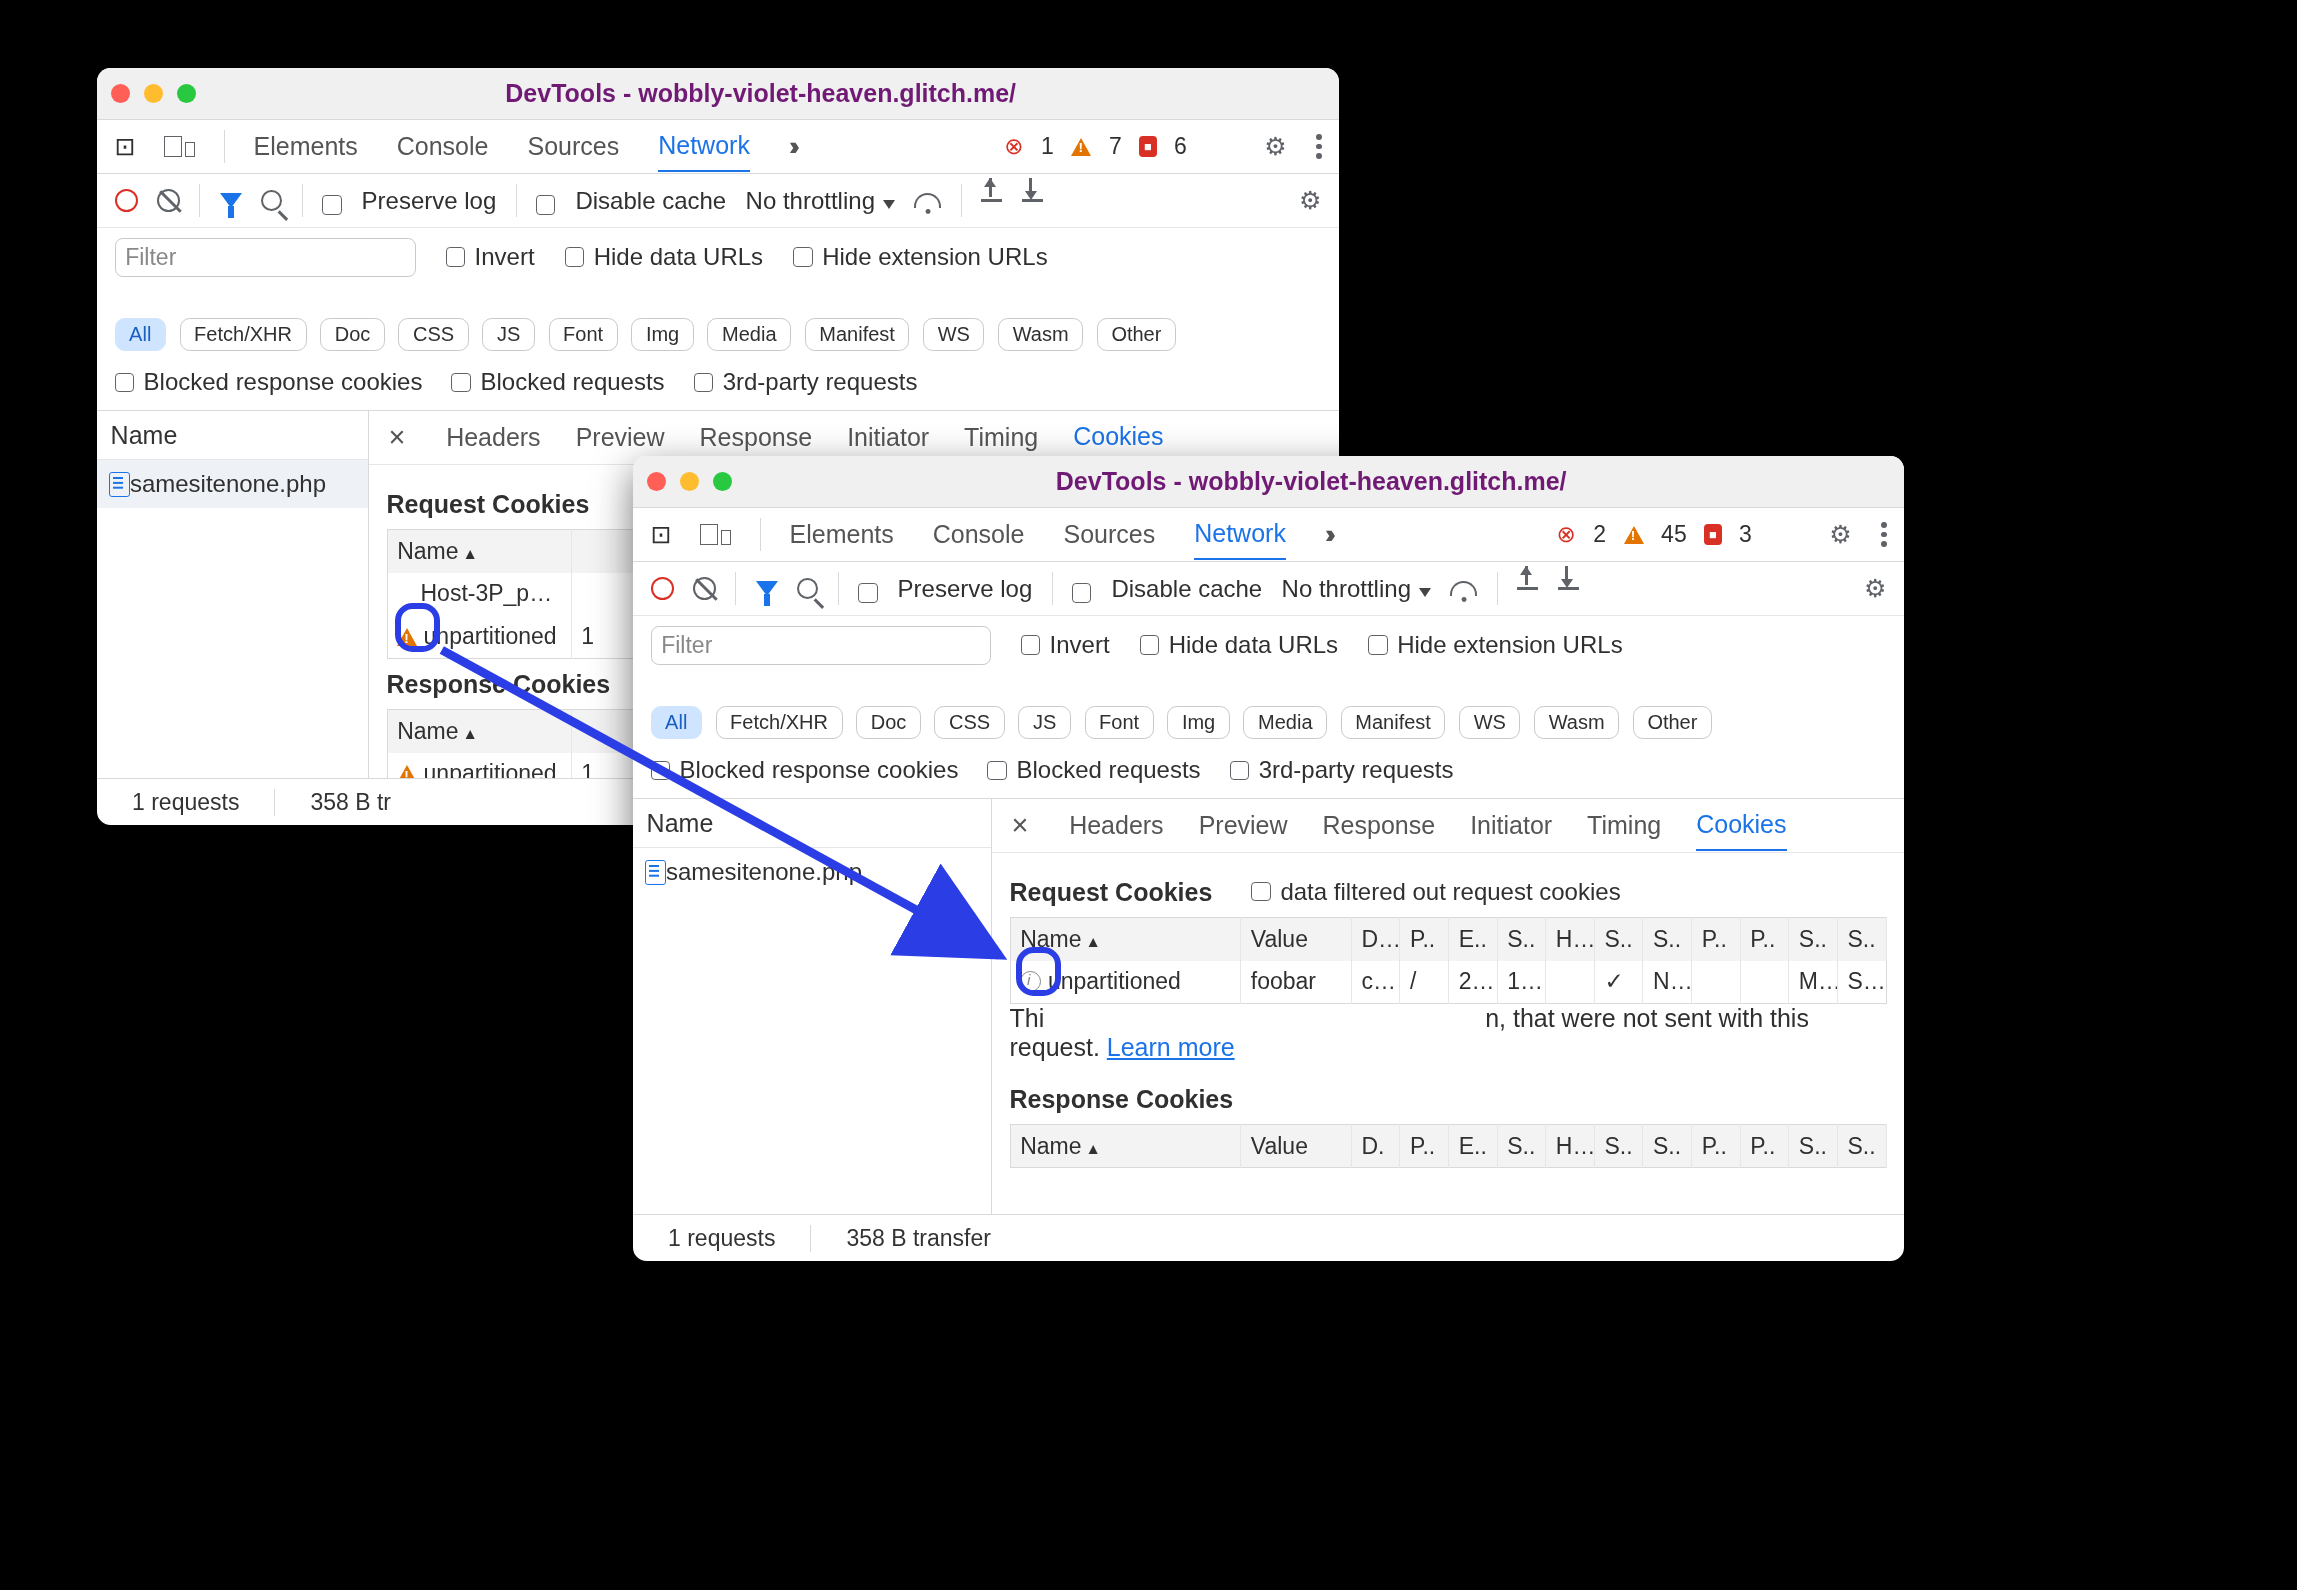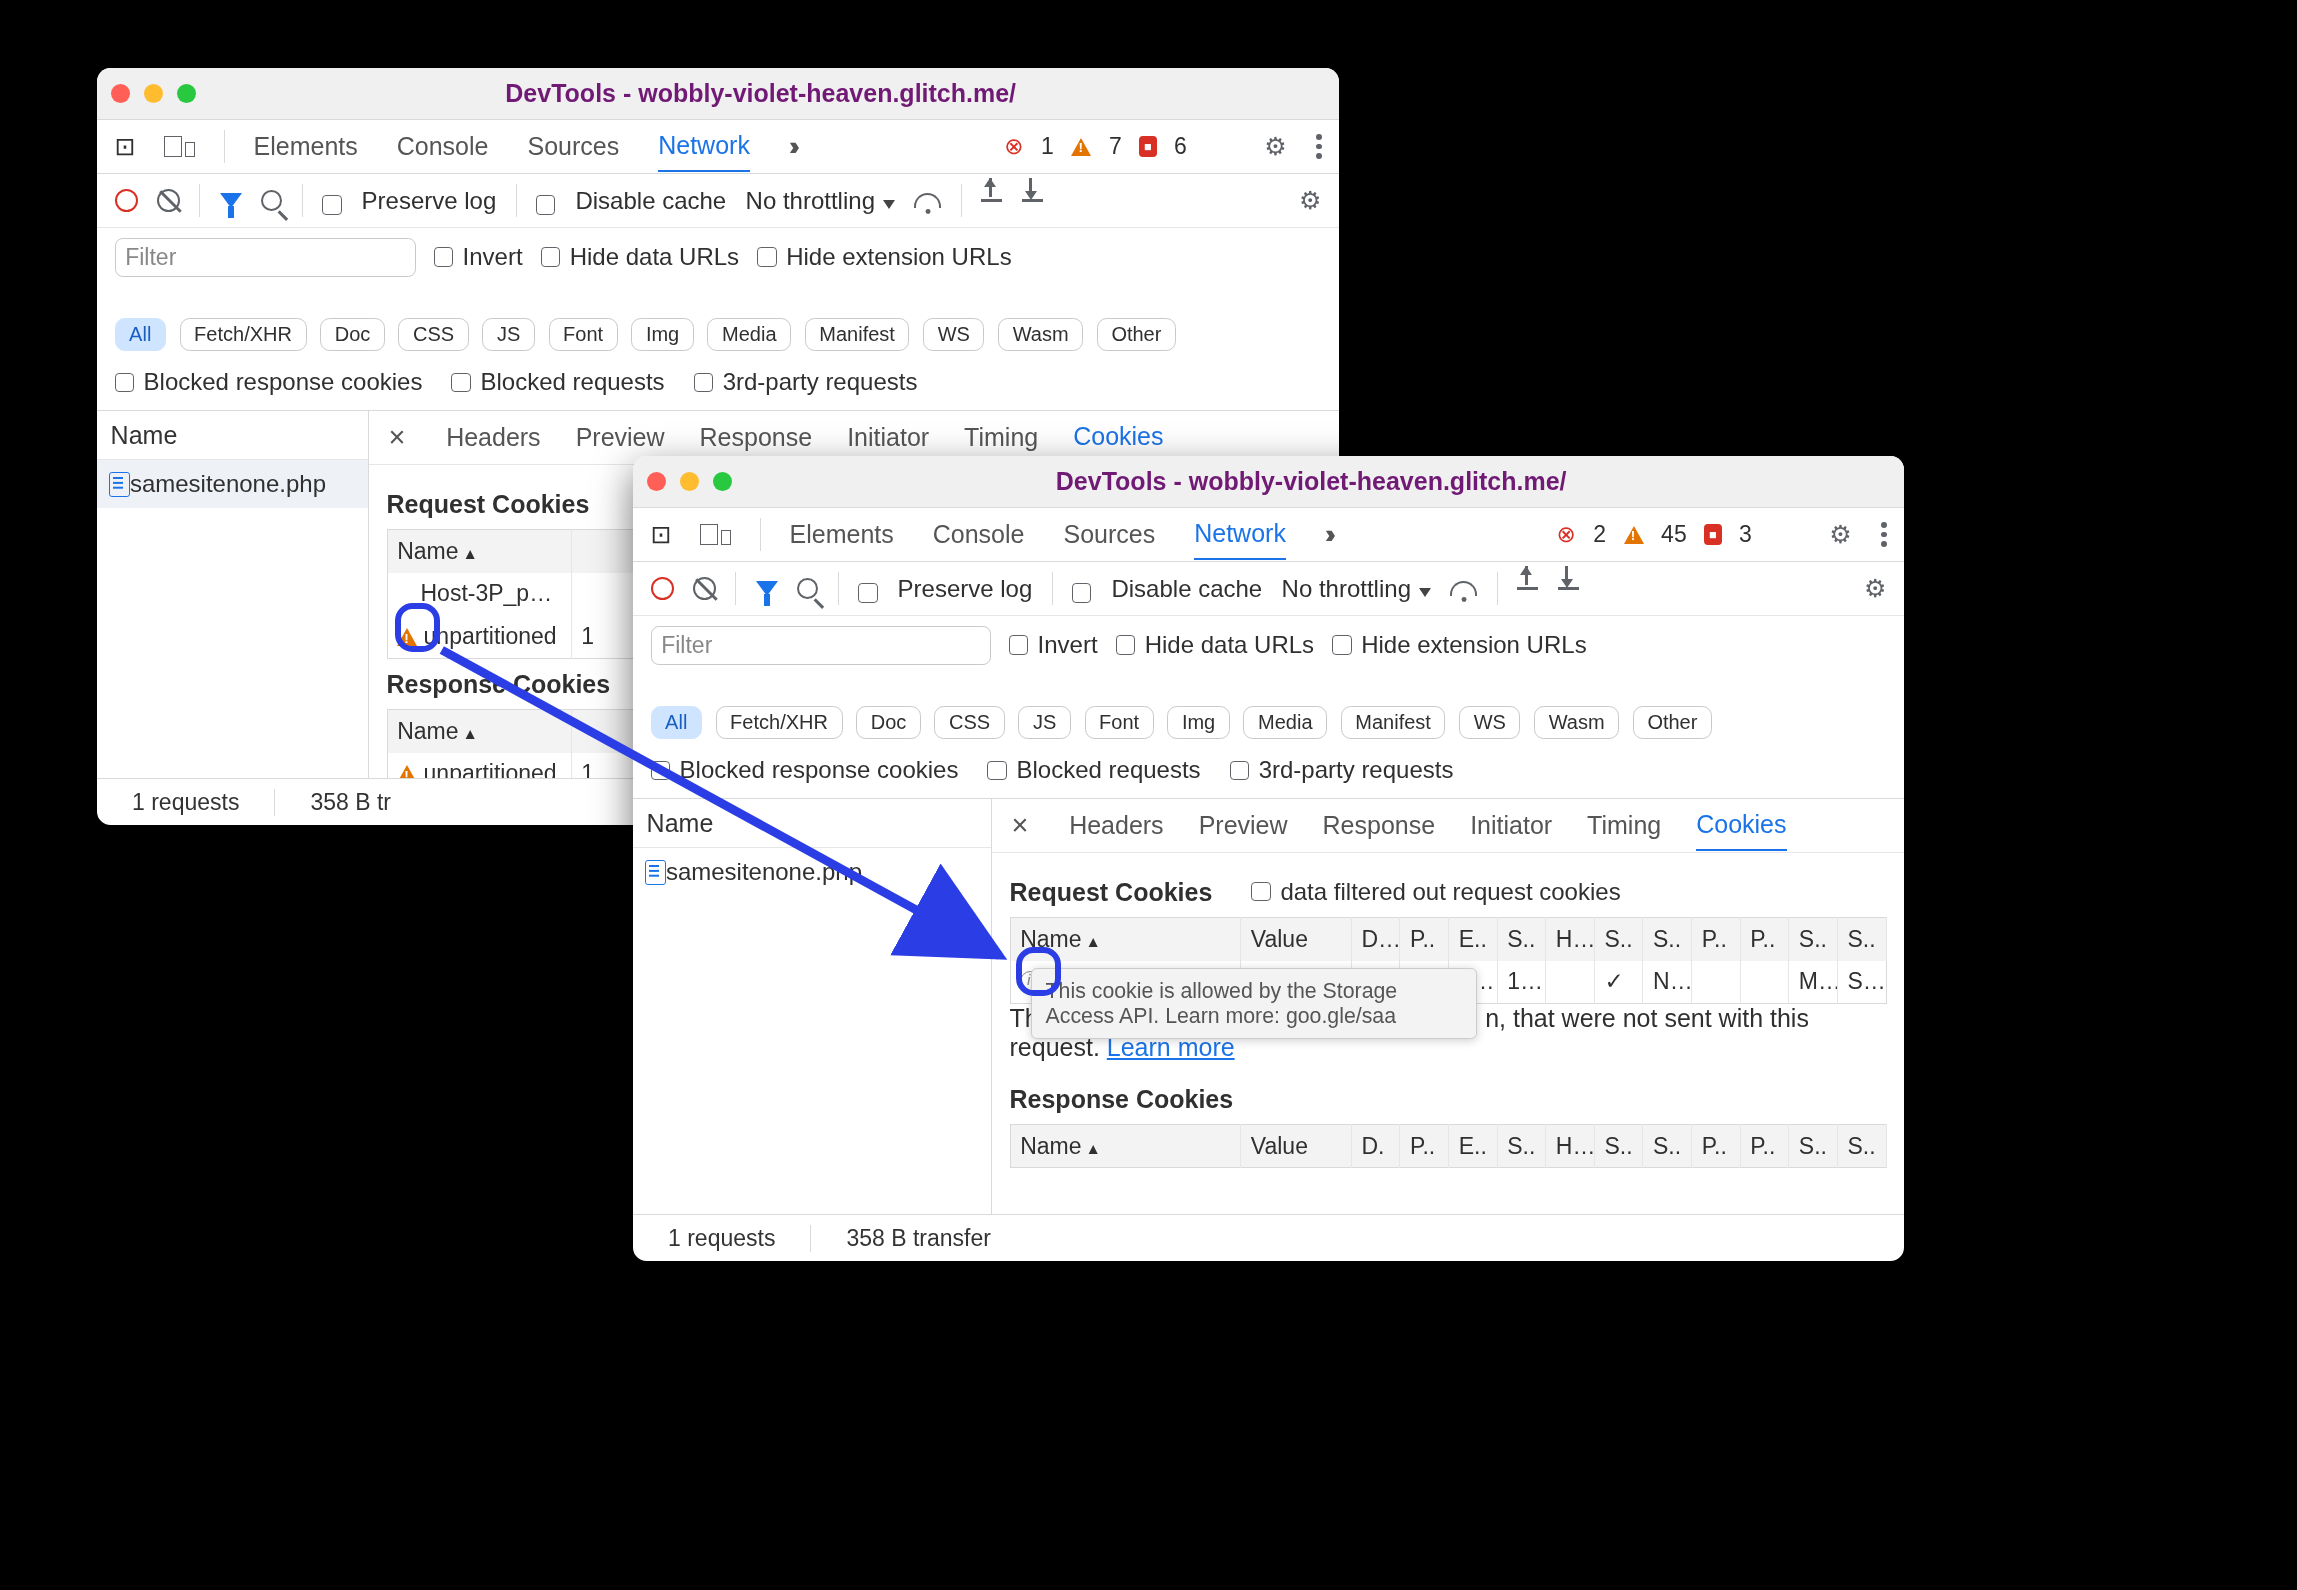--- a/index.html
+++ b/index.html
@@ -73,21 +73,21 @@
 
   .vsep { width:1px; height:33px; background:#d9d9d9; }
 
   .cbox { width:19.4px; height:19.4px; border:1.9px solid #5f6368; border-radius:3.9px; display:inline-block; vertical-align:-2.9px; }
   .opt { display:flex; align-items:flex-end; gap:20px; }
 
   .throttle .caret { border-left:6.8px solid transparent; border-right:6.8px solid transparent; border-top:9.7px solid #444; display:inline-block; margin-left:7.8px;}
 
   
   .filterrow {
-    display:flex; align-items:center; gap:18px;
+    display:flex; align-items:center; gap:30px;
     padding: 9.7px 17.5px;
     font-size:24px;
     flex:0 0 auto;
     flex-wrap:nowrap;
     white-space:nowrap;
   }
   .filterinput {
     flex:0 0 auto;
     border:1.9px solid #c9c9c9; border-radius:7.8px;
     height:39px; padding:0 9.7px; font-size:23px; color:#888;
@@ -588,21 +588,20 @@
             <td class="check-mark">✓</td>
             <td>N…</td>
             <td></td>
             <td></td>
             <td>M..</td>
             <td style="border-right:none">S…</td>
           </tr>
         </tbody>
           </table>
 
-        <div class="tooltip" style="left:39px; top:115px;">This cookie is allowed by the Storage Access API. Learn more: goo.gle/saa</div>
 
         <div style="font-size:25px;">
           <span>Thi</span>
           <span style="display:inline-block; width:427px"></span>
           <span>n, that were not sent with this request. </span>
           <a class="link">Learn more</a>
         </div>
 
         <div class="section-title" style="margin-top:23px">Response Cookies</div>
         <table class="cookie-table">

